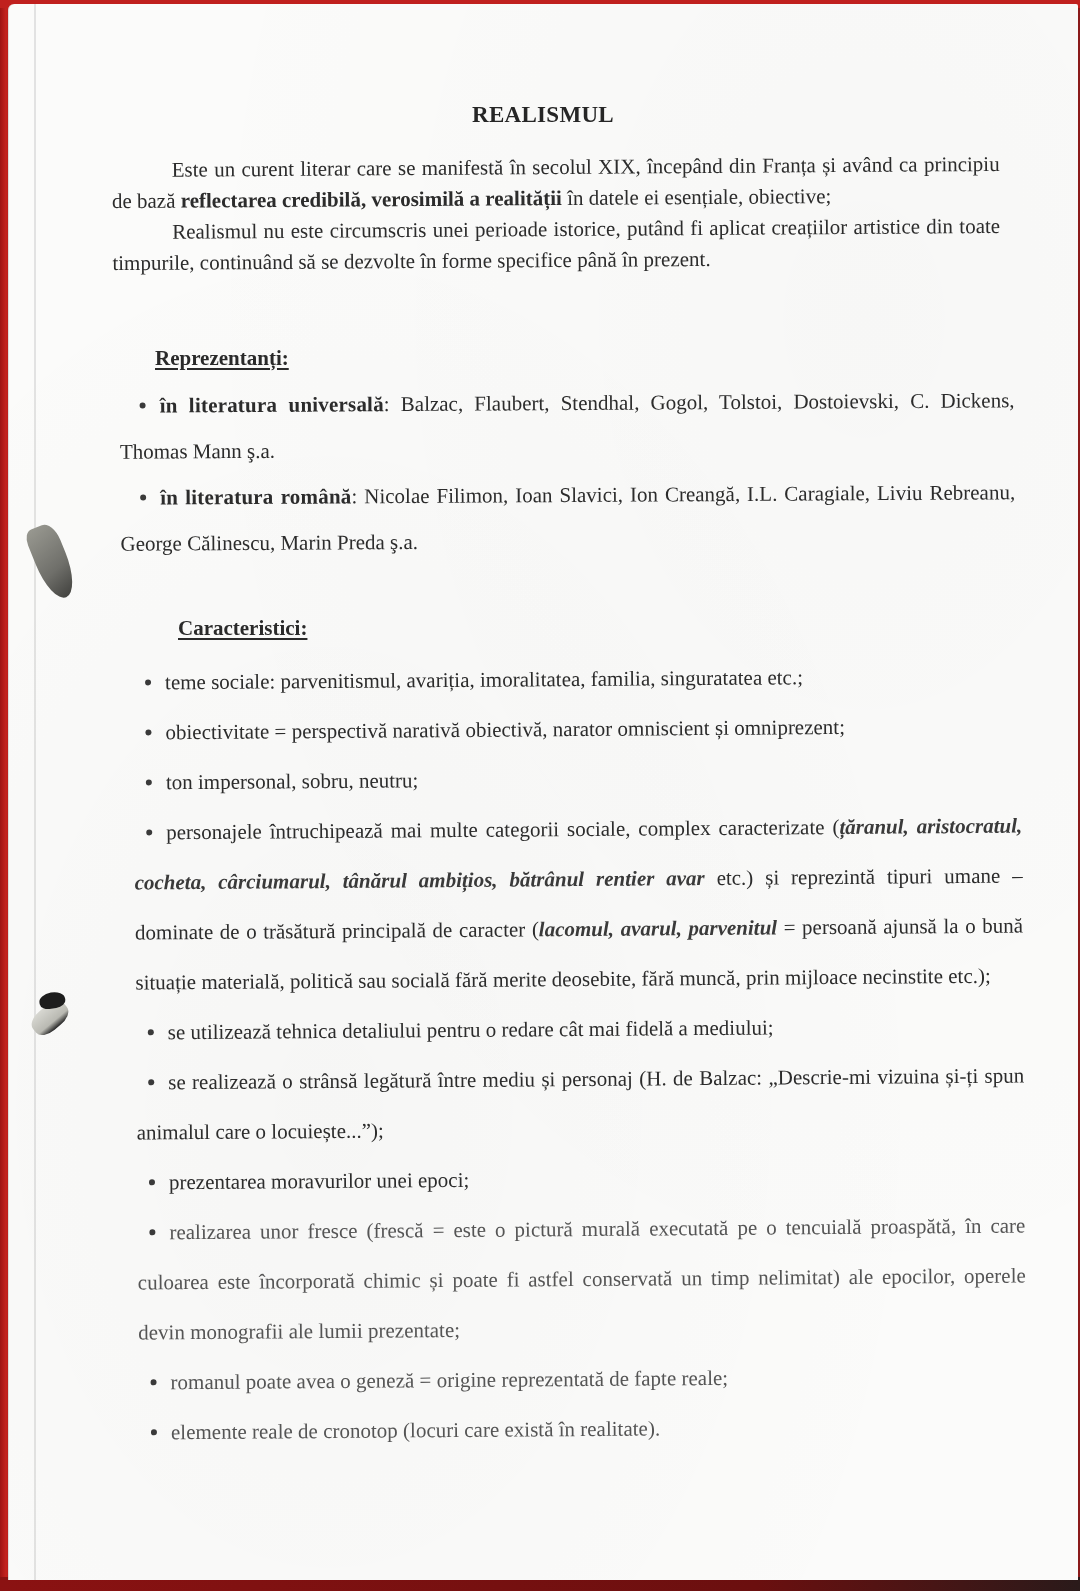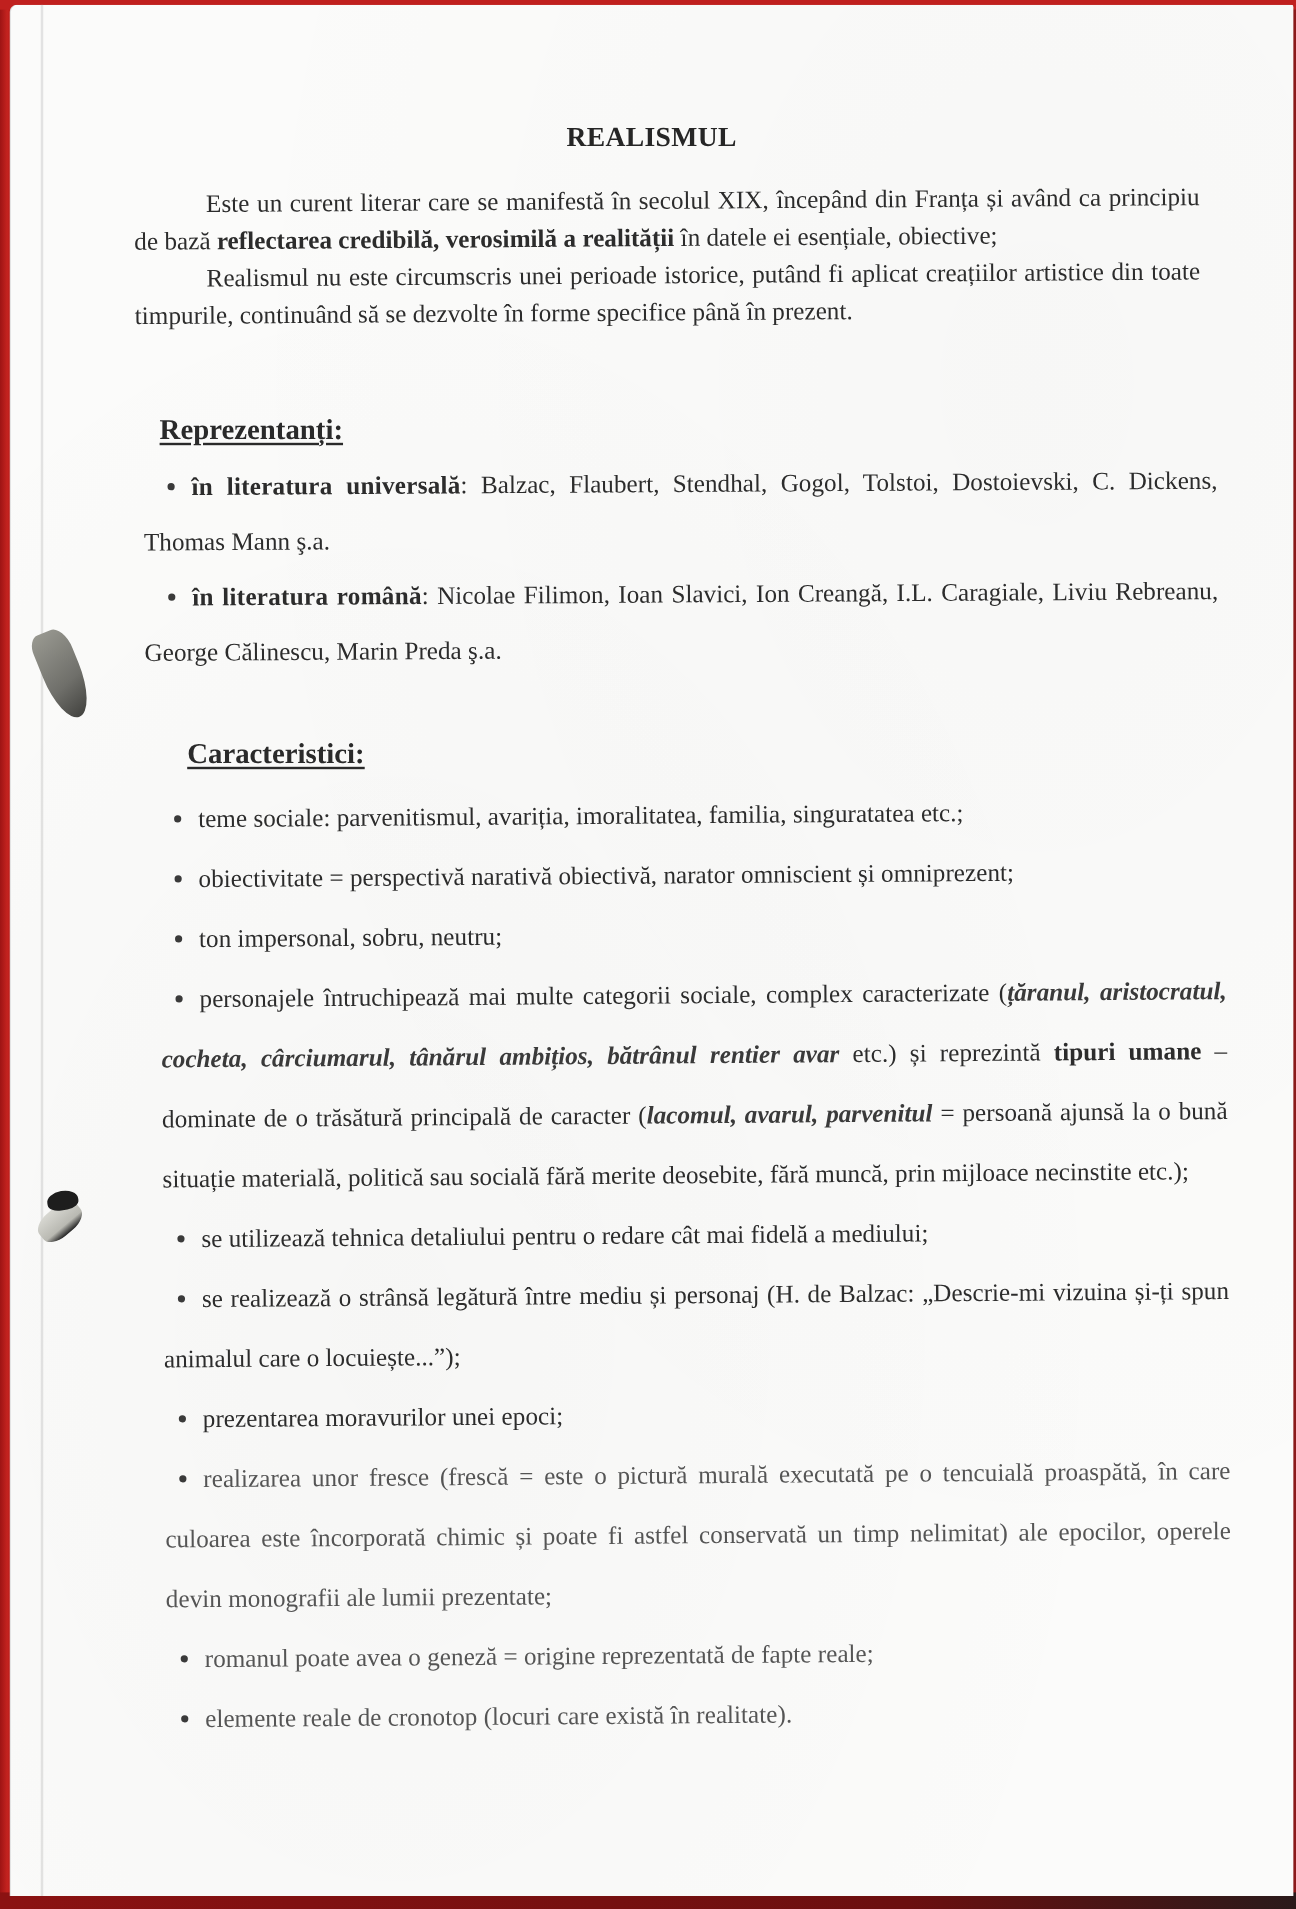--- a/index.html
+++ b/index.html
@@ -85,25 +85,26 @@
       line-height: 31px;
       text-align: justify;
       color: #2c2c2c;
     }
     .para p { margin: 0; }
     .indent { text-indent: 60px; }
     .intro { left: 104px; top: 148px; width: 888px; transform: rotate(-0.4deg); }
     .heading {
       position: absolute;
       font-weight: bold;
-      font-size: 24px;
+      font-size: 21px;
       text-decoration: underline;
       text-decoration-thickness: 2px;
       text-underline-offset: 3px;
       color: #2a2a2a;
+      margin-left: 22px;
     }
     .h-rep { left: 125px; top: 342px; }
     .h-car { left: 148px; top: 612px; }
 
     .list {
       position: absolute;
       font-size: 21px;
       color: #2c2c2c;
     }
     .rep-list { left: 112px; top: 376px; width: 895px; transform: rotate(-0.35deg); }
@@ -116,21 +117,21 @@
       margin-right: 14px;
       vertical-align: middle;
       position: relative; top: -2px;
     }
     b.term { font-weight: bold; letter-spacing: 0.2px; }
     .car-list { left: 128px; top: 650px; width: 888px; transform: rotate(-0.45deg); }
     .car-item { line-height: 50px; }
     .car-item.justify { text-align: justify; }
     .car-item .lead { padding-left: 12px; }
     i.ex { font-style: italic; font-weight: bold; color: #3a3a3a; }
-    b.tip { font-weight: bold; }
+    b.tip { font-weight: normal; }
     .faint { color: #555; }
   </style>
 </head>
 <body>
 
 <div class="binder-left"></div>
 <div class="binder-top"></div>
 <div class="binder-bottom"></div>
 
 <div class="page">

